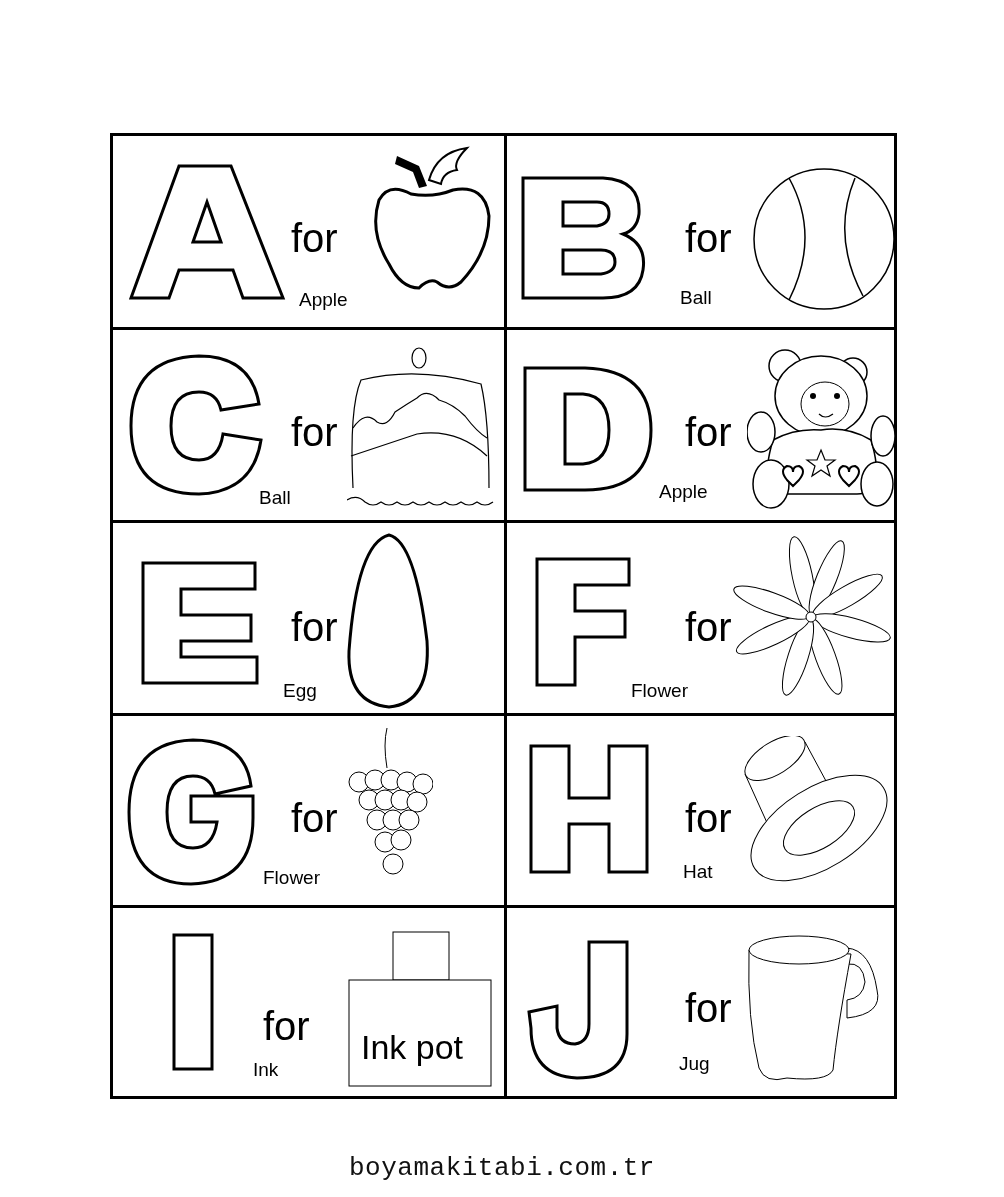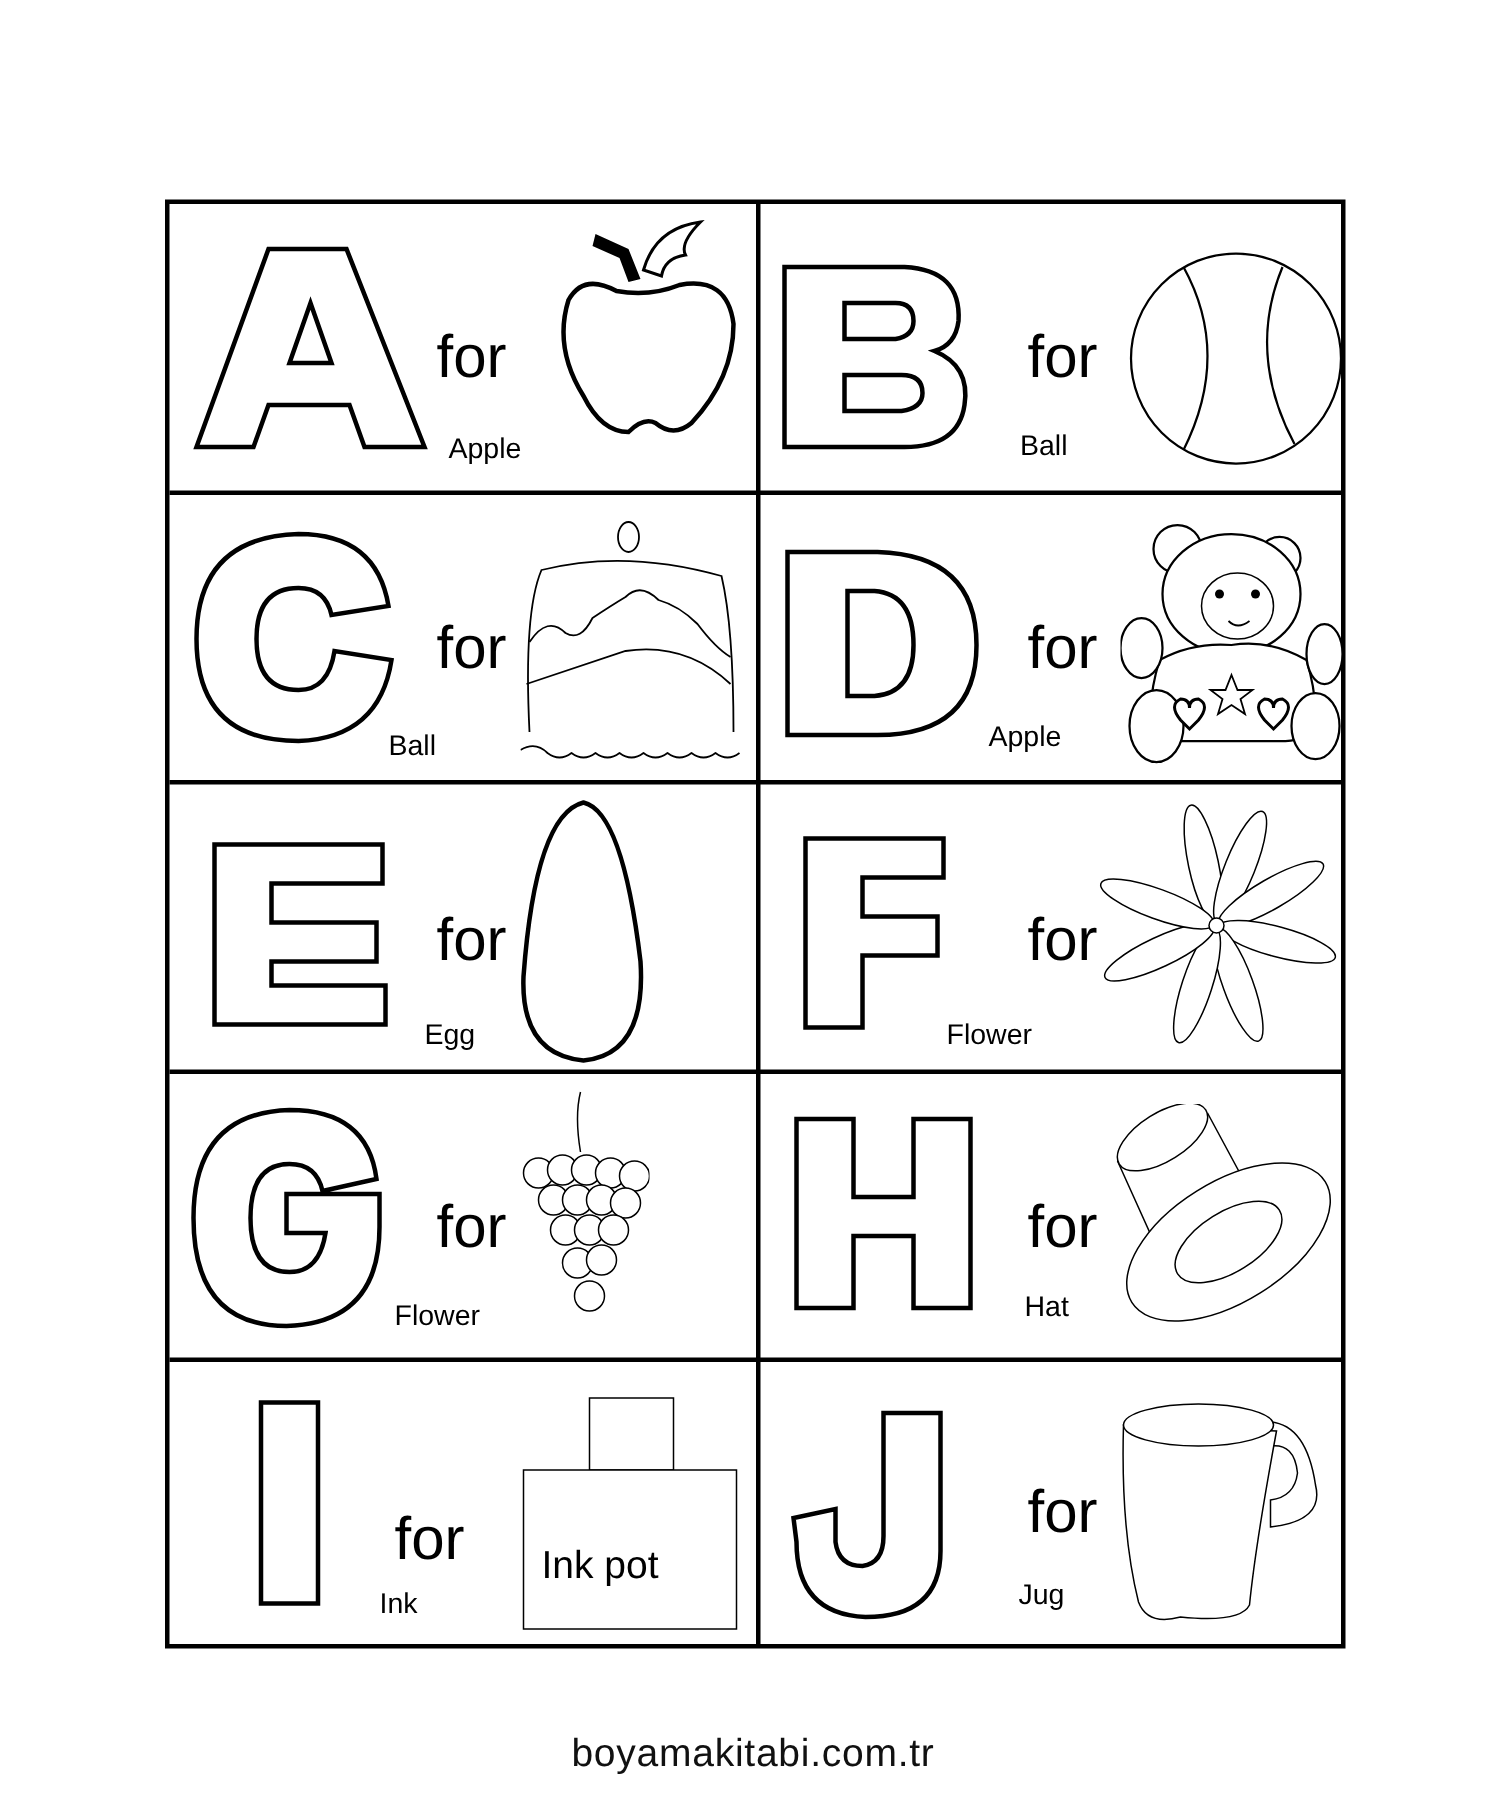--- a/index.html
+++ b/index.html
@@ -8,21 +8,21 @@
   .sheet { position: absolute; left: 110px; top: 133px; width: 787px; height: 966px;
            border: 3px solid #000; box-sizing: border-box; padding-left: 11px; }
   .vline { position: absolute; left: 391px; top: 0; width: 3px; height: 100%; background: #000; }
   .hline { position: absolute; left: 0; width: 100%; height: 3px; background: #000; }
   .cell { position: absolute; width: 390px; height: 192px; }
   .cell svg.letter { position: absolute; }
   .for { position: absolute; font-size: 40px; line-height: 1; }
   .word { position: absolute; font-size: 19px; line-height: 1; }
   .pic { position: absolute; }
   .footer { position: absolute; left: 0; width: 1004px; top: 1153px; text-align: center;
-            font-family: Liberation Sans, sans-serif; font-size: 26px; color: #111; letter-spacing: 0.5px; }
+            font-family: Liberation Mono, monospace; font-size: 26px; color: #111; letter-spacing: 0.5px; }
 </style>
 </head>
 <body>
 
 <div class="sheet">
   <div class="vline"></div>
   <div class="hline" style="top:191px"></div>
   <div class="hline" style="top:384px"></div>
   <div class="hline" style="top:577px"></div>
   <div class="hline" style="top:769px"></div>
@@ -172,21 +172,21 @@
   <div class="cell" style="left:0;top:772px">
     <svg class="letter" style="left:58px;top:24px" width="46" height="142" viewBox="0 0 46 142">
       <rect x="3" y="3" width="38" height="134" fill="#fff" stroke="#000" stroke-width="3"></rect>
     </svg>
     <span class="for" style="left:150px;top:98px">for</span>
     <span class="word" style="left:140px;top:152px">Ink</span>
     <svg class="pic" style="left:234px;top:22px" width="146" height="160" viewBox="0 0 146 160">
       <rect x="46" y="2" width="56" height="48" fill="#fff" stroke="#000" stroke-width="1"></rect>
       <rect x="2" y="50" width="142" height="106" fill="#fff" stroke="#000" stroke-width="1"></rect>
     </svg>
-    <span class="word" style="left:248px;top:122px;font-size:26px">Ink pot</span>
+    <span class="word" style="left:248px;top:122px;font-size:34px">Ink pot</span>
   </div>
 
   <div class="cell" style="left:394px;top:772px">
     <svg class="letter" style="left:20px;top:30px" width="106" height="144" viewBox="0 0 106 144">
       <path d="M62 4 L100 4 L100 96 Q100 140 50 140 Q4 138 4 90 L2 74 L30 68 L30 90 Q32 106 48 106 Q62 104 62 86 Z" fill="#fff" stroke="#000" stroke-width="3"></path>
     </svg>
     <span class="for" style="left:178px;top:80px">for</span>
     <span class="word" style="left:172px;top:146px">Jug</span>
     <svg class="pic" style="left:240px;top:22px" width="140" height="156" viewBox="0 0 140 156">
       <g fill="#fff" stroke="#000" stroke-width="1">

